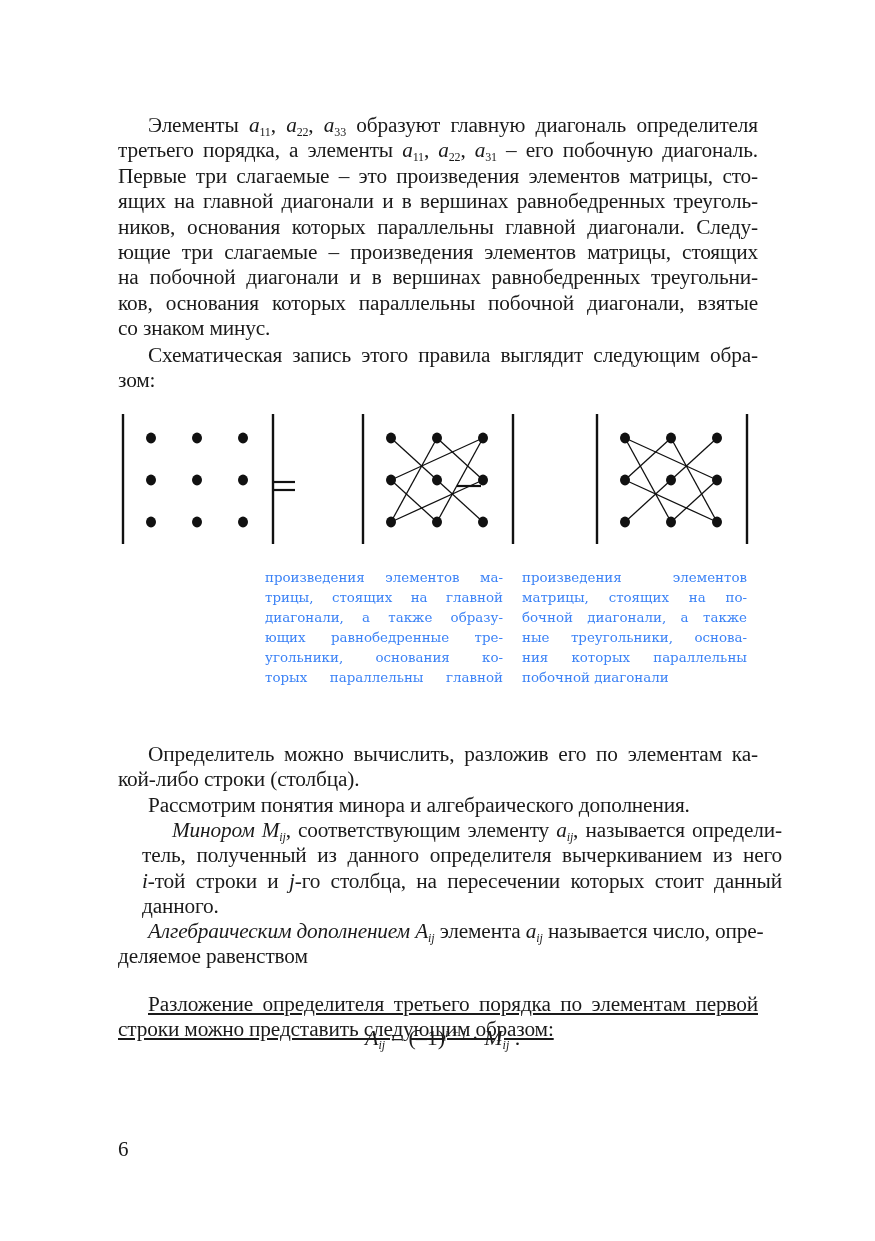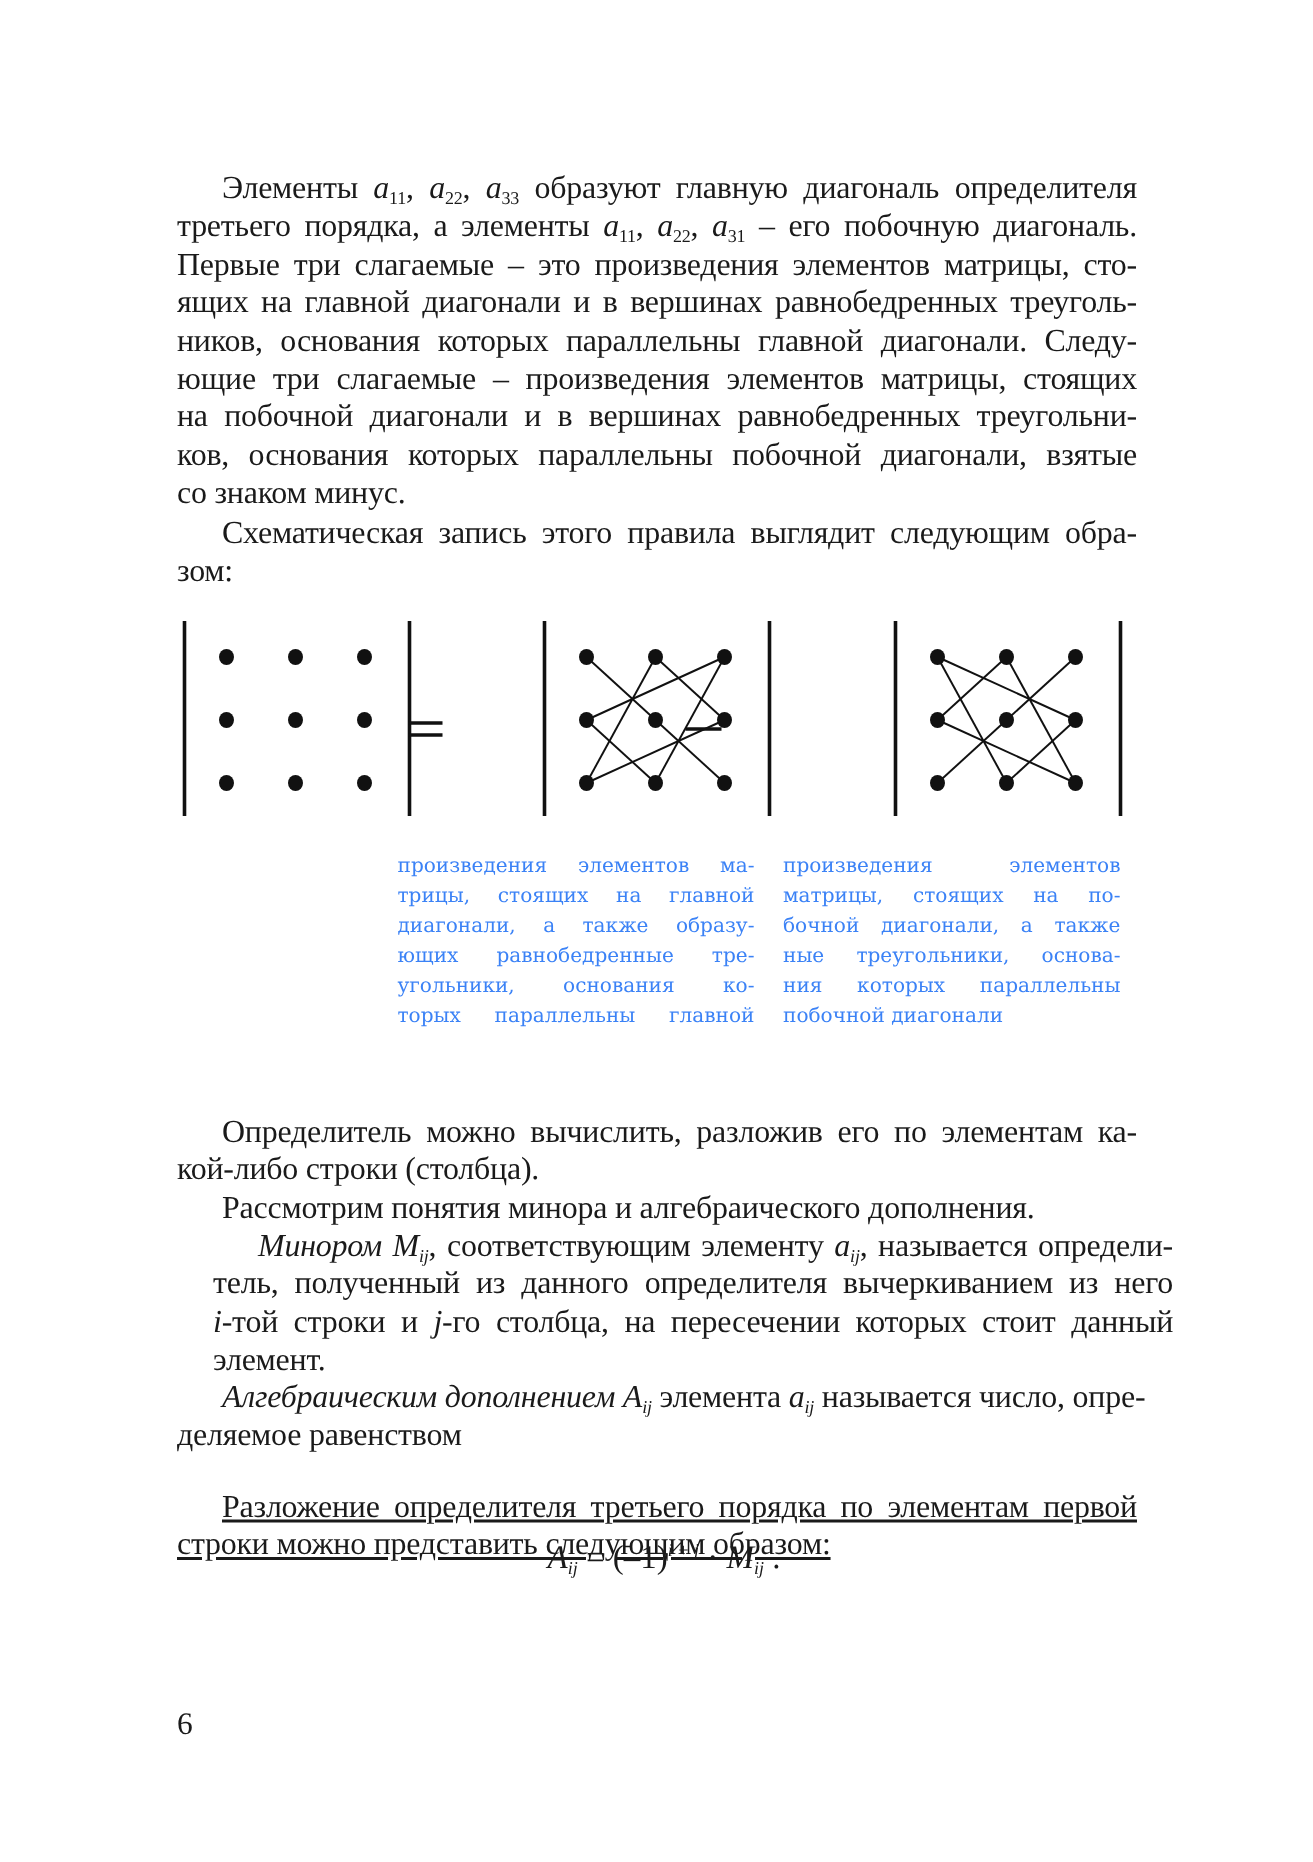--- a/index.html
+++ b/index.html
@@ -130,21 +130,21 @@
   </div>
 
   <div class="para" style="top:793px;">
     <span class="line last"><span class="indent"></span><span>Рассмотрим понятия минора и алгебраического дополнения.</span></span>
   </div>
 
   <div class="para" style="top:818px;margin-left:24px;">
     <span class="line"><span class="indent"></span><i>Минором M</i><sub><i>ij</i></sub><span>, соответствующим элементу </span><i class="v">a</i><sub><i>ij</i></sub><span>, называется определи-</span></span>
     <span class="line">тель, полученный из данного определителя вычеркиванием из него</span>
     <span class="line"><i>i</i><span>-той строки и </span><i>j</i><span>-го столбца, на пересечении которых стоит данный</span></span>
-    <span class="line last">элемент.</span>
+    <span class="line last">данного.</span>
   </div>
 
   <div class="para" style="top:919px;">
     <span class="line"><span class="indent"></span><i>Алгебраическим дополнением A</i><sub><i>ij</i></sub><span> элемента </span><i class="v">a</i><sub><i>ij</i></sub><span> называется число, опре-</span></span>
     <span class="line last">деляемое равенством</span>
   </div>
 
   <div class="formula"><i>A</i><sub><i>ij</i></sub><span> = (–1)</span><sup><i>i + j</i></sup><span> · </span><i>M</i><sub><i>ij</i></sub><span> .</span></div>
 
   <div class="para" style="top:992px;text-decoration:underline;">

